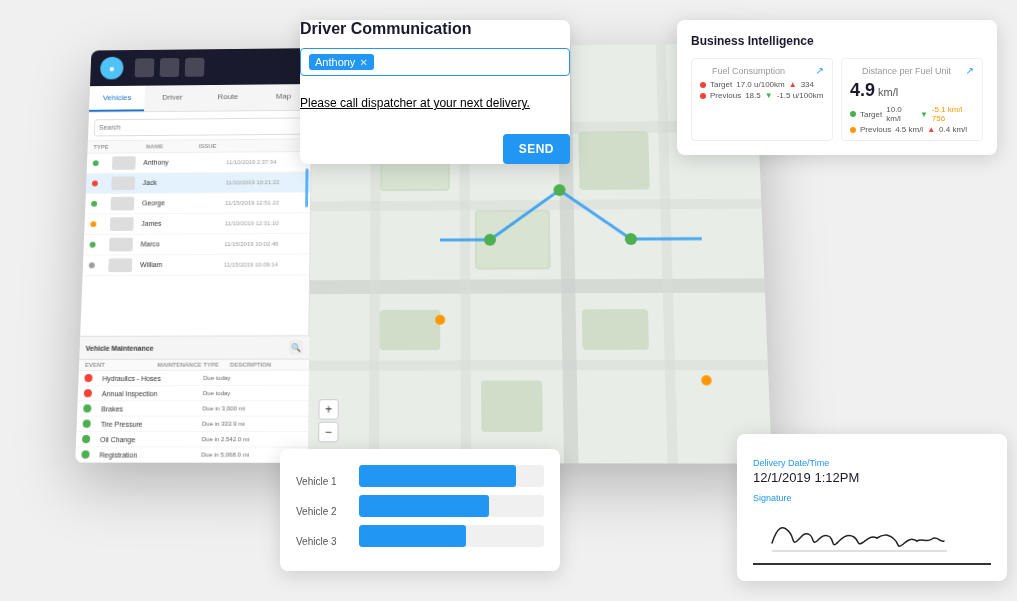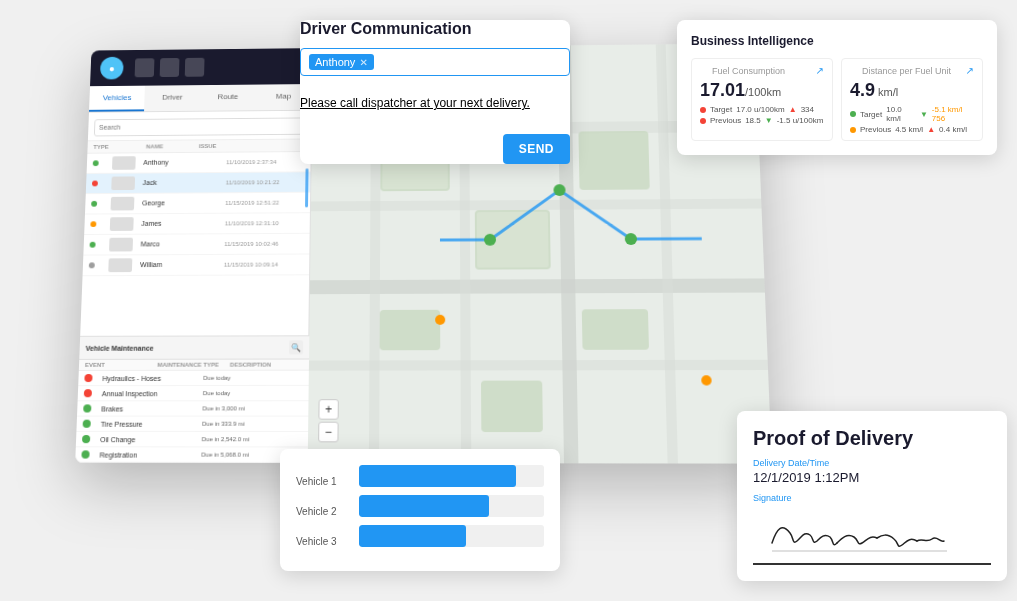--- a/index.html
+++ b/index.html
@@ -696,23 +696,20 @@
   </div>
 
   <div class="card bi-card">
     <div class="bi-title">Business Intelligence</div>
     <div class="bi-metrics">
 
       <div class="bi-metric">
         <div class="bi-metric-label">
           <span>Fuel Consumption</span>
           <span style="color:#2196f3;font-size:10px;">↗</span>
-        </div>
-        <div class="bi-metric-value">
-          <span>17.01</span><span class="bi-metric-unit">/100km</span>
         </div>
         <div class="bi-rows">
           <div class="bi-row">
             <div class="bi-dot-red"></div>
             <span>Target</span>
             <span>17.0 u/100km</span>
             <span class="arrow-up">▲</span>
             <span>334</span>
           </div>
           <div class="bi-row">
@@ -768,21 +765,20 @@
     </div>
     <div class="bar-row">
       <span class="bar-label">Vehicle 3</span>
       <div class="bar-track">
         <div class="bar-fill" style="width:58%"></div>
       </div>
     </div>
   </div>
 
   <div class="card pod-card">
-    <div class="pod-title">Proof of Delivery</div>
     <div class="pod-field-label">Delivery Date/Time</div>
     <div class="pod-field-value">12/1/2019  1:12PM</div>
     <div class="pod-field-label">Signature</div>
     <div class="pod-signature">
       <svg class="signature-svg" viewBox="0 0 220 44" preserveAspectRatio="xMidYMid meet">
 
         <path d="M10,30 C15,15 20,10 28,20 C32,25 30,32 35,28 C40,24 42,18 48,22 C52,25 50,32 55,28 C58,25 62,20 68,24 C72,28 70,35 75,30" stroke="#222" stroke-width="1.5" fill="none" stroke-linecap="round" stroke-linejoin="round"></path>
         <path d="M75,30 C80,25 85,20 92,24 C97,27 95,33 100,30 C105,27 108,22 115,25" stroke="#222" stroke-width="1.5" fill="none" stroke-linecap="round" stroke-linejoin="round"></path>
         <path d="M115,25 C120,22 125,20 132,26 C137,30 135,36 140,32 C145,28 148,24 155,28" stroke="#222" stroke-width="1.5" fill="none" stroke-linecap="round" stroke-linejoin="round"></path>
         <path d="M155,28 C160,25 165,30 170,26 C175,22 178,30 182,28" stroke="#222" stroke-width="1.5" fill="none" stroke-linecap="round" stroke-linejoin="round"></path>

